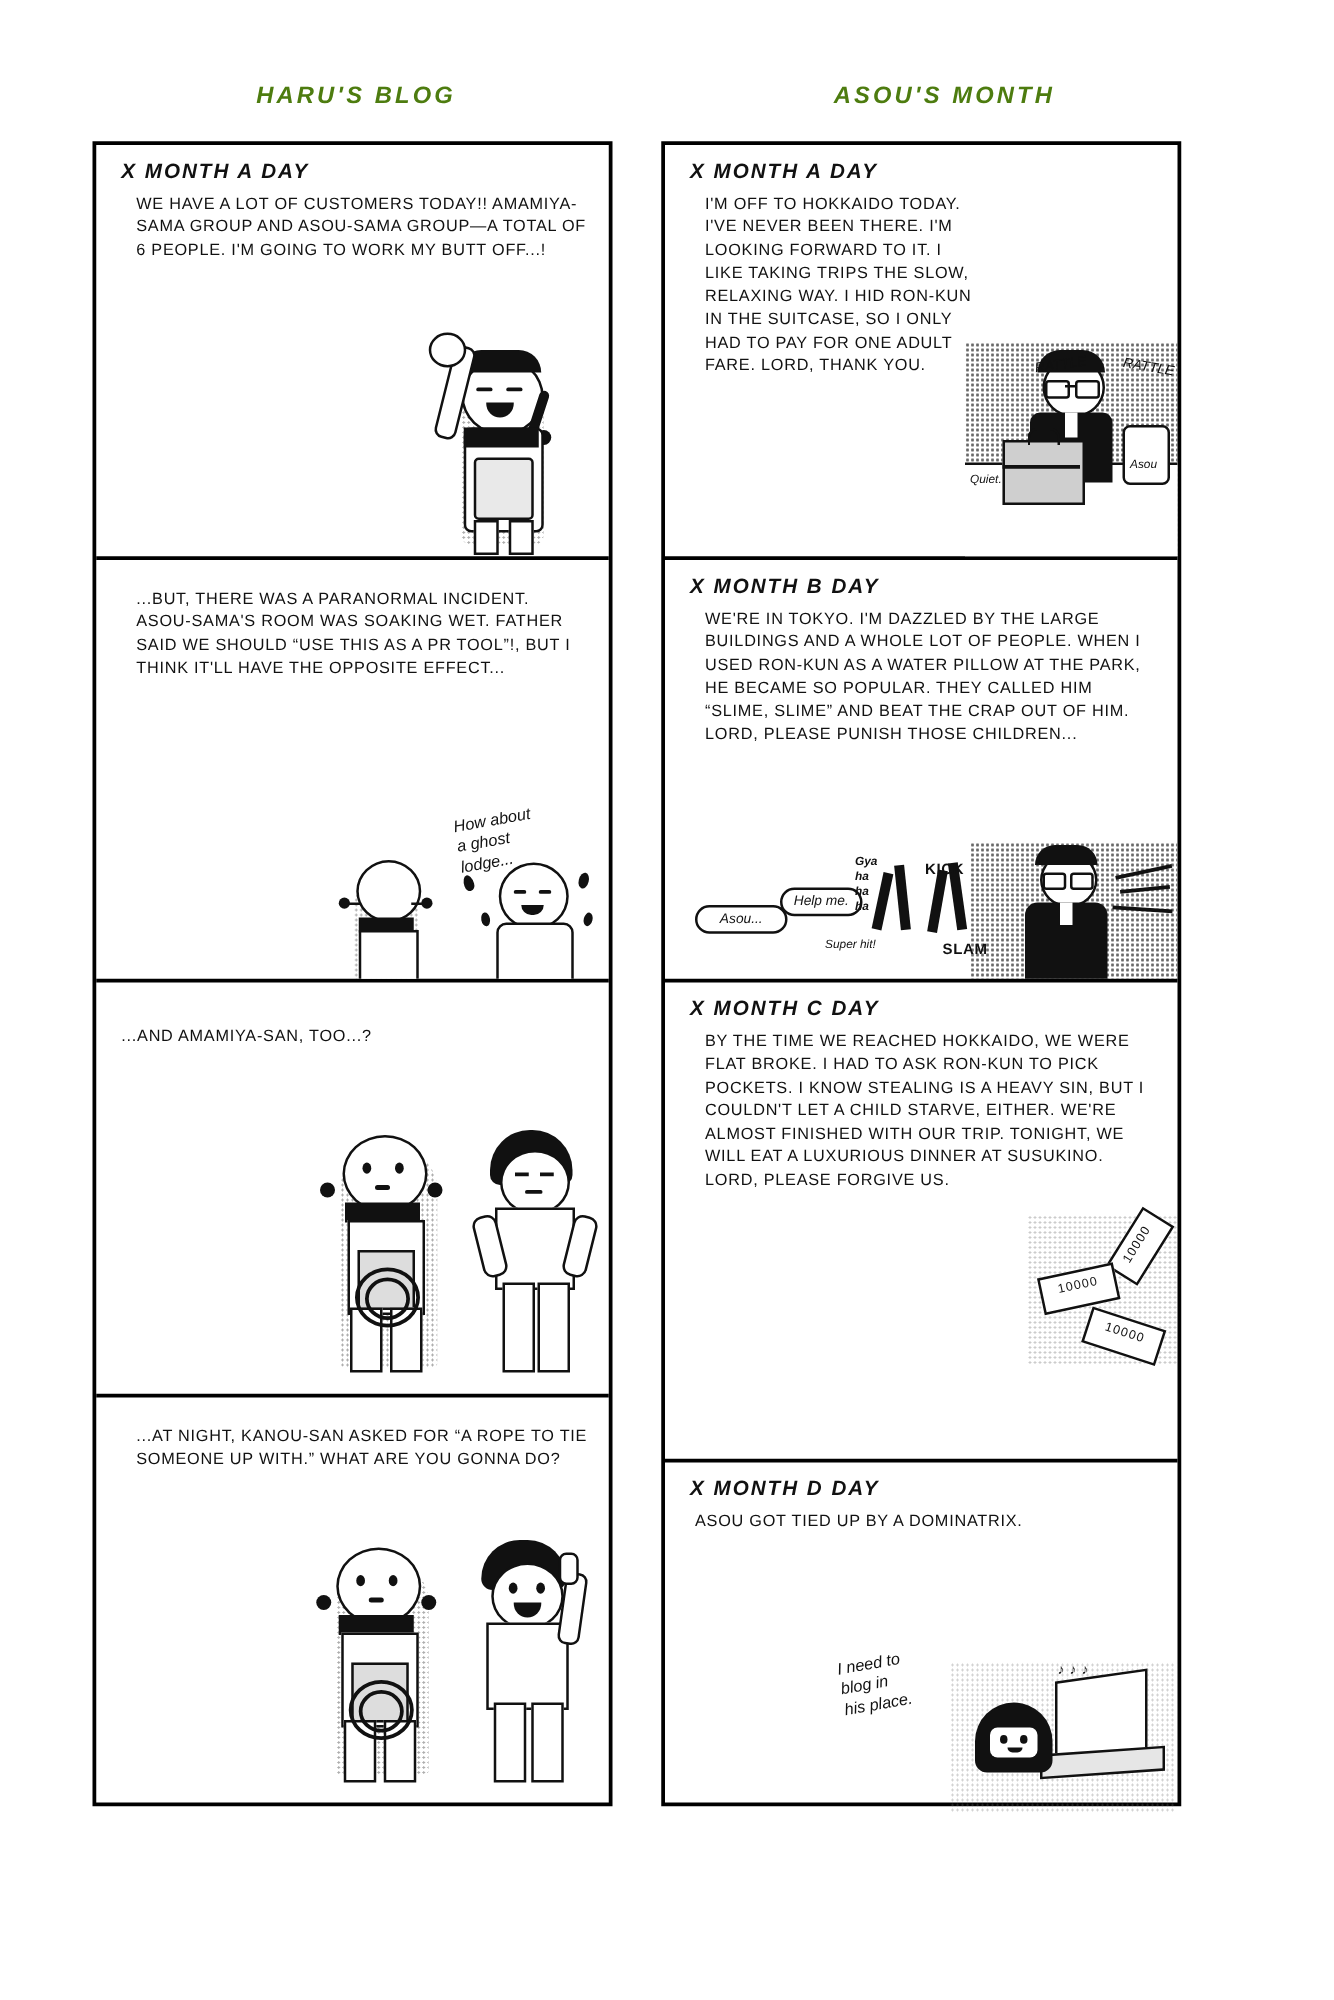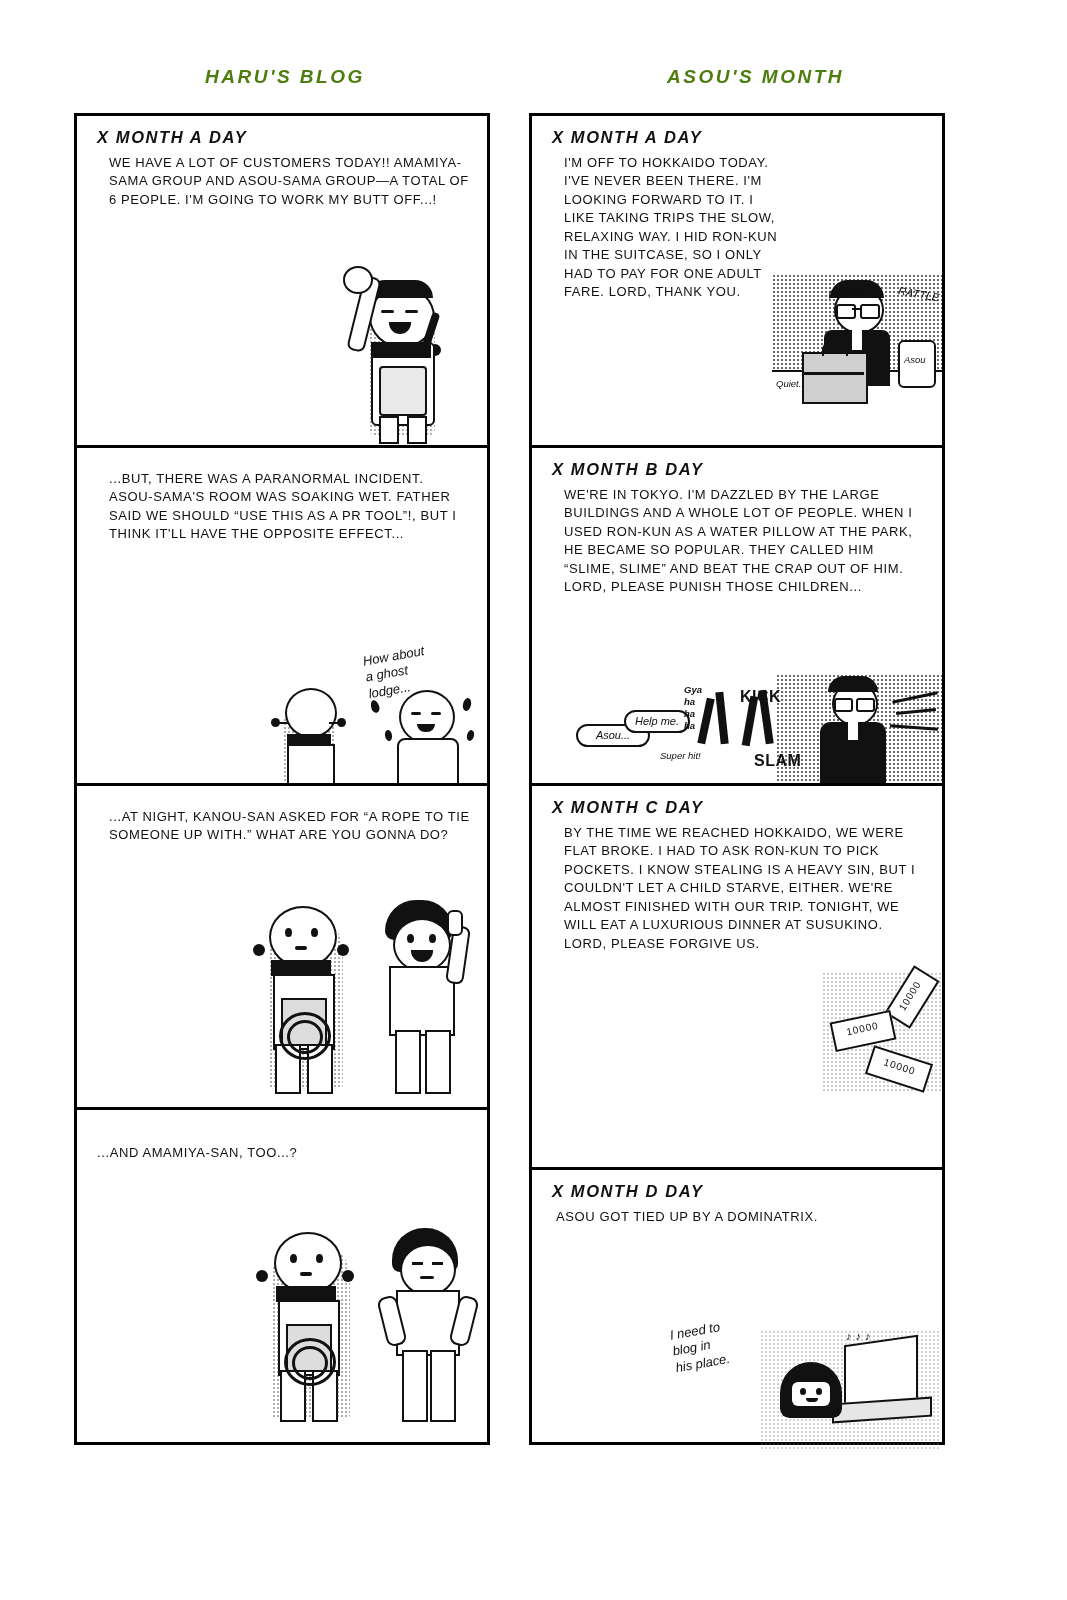--- a/index.html
+++ b/index.html
@@ -114,21 +114,21 @@
     font-size: 11px;
     line-height: 1.2;
     padding: 3px 6px;
     text-align: center;
     font-style: italic;
   }
 
   .sfx {
     position: absolute;
     font-weight: bold;
-    font-size: 16px;
+    font-size: 12px;
     letter-spacing: 0.5px;
     color: #111;
   }
 
   .bill {
     position: absolute;
     border: 2px solid #111;
     background: #fff;
     font-size: 10px;
     text-align: center;
@@ -198,55 +198,20 @@
         <div class="shape outline round" style="left:132px; top:12px; width:52px; height:50px;"></div>
         <div class="shape ink" style="left:144px; top:34px; width:10px; height:3px; border-radius:2px;"></div>
         <div class="shape ink" style="left:164px; top:34px; width:10px; height:3px; border-radius:2px;"></div>
         <div class="shape ink" style="left:150px; top:46px; width:18px; height:8px; border-radius:0 0 9px 9px;"></div>
         <div class="shape outline" style="left:130px; top:60px; width:58px; height:46px; border-radius:8px 8px 0 0;"></div>
 
         <div class="shape ink" style="left:104px; top:22px; width:8px; height:13px; border-radius:50% 50% 50% 50%/60% 60% 40% 40%; transform:rotate(-18deg);"></div>
         <div class="shape ink" style="left:118px; top:52px; width:7px; height:11px; border-radius:50%; transform:rotate(-10deg);"></div>
         <div class="shape ink" style="left:196px; top:20px; width:8px; height:13px; border-radius:50%; transform:rotate(14deg);"></div>
         <div class="shape ink" style="left:200px; top:52px; width:7px; height:11px; border-radius:50%; transform:rotate(14deg);"></div>
-      </div>
-    </div>
-
-    <div class="panel" style="height:324px;">
-      <div class="body-text" style="margin-top:22px;">...AT NIGHT, KANOU-SAN ASKED FOR “A ROPE TO TIE SOMEONE UP WITH.” WHAT ARE YOU GONNA DO?</div>
-
-      <div class="art" style="left:140px; top:108px; width:260px; height:200px;">
-
-        <div class="tone shape" style="left:52px; top:22px; width:74px; height:172px; border-radius:34px 34px 4px 4px;"></div>
-        <div class="shape outline round" style="left:52px; top:12px; width:64px; height:58px;"></div>
-        <div class="shape ink round" style="left:36px; top:50px; width:12px; height:12px;"></div>
-        <div class="shape ink round" style="left:120px; top:50px; width:12px; height:12px;"></div>
-        <div class="shape ink round" style="left:68px; top:34px; width:7px; height:9px;"></div>
-        <div class="shape ink round" style="left:94px; top:34px; width:7px; height:9px;"></div>
-        <div class="shape ink" style="left:78px; top:52px; width:12px; height:4px; border-radius:3px;"></div>
-        <div class="shape ink" style="left:54px; top:66px; width:60px; height:16px;"></div>
-        <div class="shape outline" style="left:56px; top:80px; width:58px; height:72px;"></div>
-        <div class="shape" style="left:64px; top:104px; width:42px; height:44px; border:2px solid #111; background:#ddd;"></div>
-        <div class="shape outline" style="left:58px; top:150px; width:22px; height:46px;"></div>
-        <div class="shape outline" style="left:90px; top:150px; width:22px; height:46px;"></div>
-
-        <div class="shape" style="left:62px; top:118px; width:46px; height:42px; border:3px solid #111; border-radius:50%; background:transparent;"></div>
-        <div class="shape" style="left:70px; top:126px; width:30px; height:28px; border:3px solid #111; border-radius:50%; background:transparent;"></div>
-
-        <div class="shape ink" style="left:168px; top:6px; width:68px; height:40px; border-radius:34px 34px 10px 10px;"></div>
-        <div class="shape outline round" style="left:176px; top:24px; width:54px; height:50px;"></div>
-        <div class="shape ink round" style="left:190px; top:40px; width:7px; height:9px;"></div>
-        <div class="shape ink round" style="left:212px; top:40px; width:7px; height:9px;"></div>
-        <div class="shape ink" style="left:194px; top:56px; width:22px; height:12px; border-radius:0 0 12px 12px;"></div>
-        <div class="shape outline" style="left:172px; top:72px; width:62px; height:66px;"></div>
-        <div class="shape outline" style="left:178px; top:136px; width:22px; height:60px;"></div>
-        <div class="shape outline" style="left:208px; top:136px; width:22px; height:60px;"></div>
-
-        <div class="shape outline" style="left:232px; top:32px; width:14px; height:54px; border-radius:7px; transform:rotate(8deg);"></div>
-        <div class="shape outline" style="left:230px; top:16px; width:12px; height:22px; border-radius:6px;"></div>
       </div>
     </div>
 
     <div class="panel" style="height:332px;">
       <div class="body-text indent-less" style="margin-top:34px;">...AND AMAMIYA-SAN, TOO...?</div>
 
       <div class="art" style="left:145px; top:108px; width:260px; height:205px;">
         <div class="tone shape" style="left:50px; top:24px; width:78px; height:176px; border-radius:34px 34px 4px 4px;"></div>
         <div class="shape outline round" style="left:52px; top:14px; width:64px; height:58px;"></div>
         <div class="shape ink round" style="left:34px; top:52px; width:12px; height:12px;"></div>
@@ -267,20 +232,55 @@
         <div class="shape ink" style="left:190px; top:44px; width:11px; height:3px;"></div>
         <div class="shape ink" style="left:210px; top:44px; width:11px; height:3px;"></div>
         <div class="shape ink" style="left:198px; top:58px; width:14px; height:3px; border-radius:2px;"></div>
         <div class="shape outline" style="left:174px; top:72px; width:60px; height:62px;"></div>
         <div class="shape outline" style="left:180px; top:132px; width:22px; height:68px;"></div>
         <div class="shape outline" style="left:208px; top:132px; width:22px; height:68px;"></div>
         <div class="shape outline" style="left:160px; top:78px; width:16px; height:46px; border-radius:8px; transform:rotate(-14deg);"></div>
         <div class="shape outline" style="left:232px; top:78px; width:16px; height:46px; border-radius:8px; transform:rotate(14deg);"></div>
       </div>
     </div>
+
+    <div class="panel" style="height:324px;">
+      <div class="body-text" style="margin-top:22px;">...AT NIGHT, KANOU-SAN ASKED FOR “A ROPE TO TIE SOMEONE UP WITH.” WHAT ARE YOU GONNA DO?</div>
+
+      <div class="art" style="left:140px; top:108px; width:260px; height:200px;">
+
+        <div class="tone shape" style="left:52px; top:22px; width:74px; height:172px; border-radius:34px 34px 4px 4px;"></div>
+        <div class="shape outline round" style="left:52px; top:12px; width:64px; height:58px;"></div>
+        <div class="shape ink round" style="left:36px; top:50px; width:12px; height:12px;"></div>
+        <div class="shape ink round" style="left:120px; top:50px; width:12px; height:12px;"></div>
+        <div class="shape ink round" style="left:68px; top:34px; width:7px; height:9px;"></div>
+        <div class="shape ink round" style="left:94px; top:34px; width:7px; height:9px;"></div>
+        <div class="shape ink" style="left:78px; top:52px; width:12px; height:4px; border-radius:3px;"></div>
+        <div class="shape ink" style="left:54px; top:66px; width:60px; height:16px;"></div>
+        <div class="shape outline" style="left:56px; top:80px; width:58px; height:72px;"></div>
+        <div class="shape" style="left:64px; top:104px; width:42px; height:44px; border:2px solid #111; background:#ddd;"></div>
+        <div class="shape outline" style="left:58px; top:150px; width:22px; height:46px;"></div>
+        <div class="shape outline" style="left:90px; top:150px; width:22px; height:46px;"></div>
+
+        <div class="shape" style="left:62px; top:118px; width:46px; height:42px; border:3px solid #111; border-radius:50%; background:transparent;"></div>
+        <div class="shape" style="left:70px; top:126px; width:30px; height:28px; border:3px solid #111; border-radius:50%; background:transparent;"></div>
+
+        <div class="shape ink" style="left:168px; top:6px; width:68px; height:40px; border-radius:34px 34px 10px 10px;"></div>
+        <div class="shape outline round" style="left:176px; top:24px; width:54px; height:50px;"></div>
+        <div class="shape ink round" style="left:190px; top:40px; width:7px; height:9px;"></div>
+        <div class="shape ink round" style="left:212px; top:40px; width:7px; height:9px;"></div>
+        <div class="shape ink" style="left:194px; top:56px; width:22px; height:12px; border-radius:0 0 12px 12px;"></div>
+        <div class="shape outline" style="left:172px; top:72px; width:62px; height:66px;"></div>
+        <div class="shape outline" style="left:178px; top:136px; width:22px; height:60px;"></div>
+        <div class="shape outline" style="left:208px; top:136px; width:22px; height:60px;"></div>
+
+        <div class="shape outline" style="left:232px; top:32px; width:14px; height:54px; border-radius:7px; transform:rotate(8deg);"></div>
+        <div class="shape outline" style="left:230px; top:16px; width:12px; height:22px; border-radius:6px;"></div>
+      </div>
+    </div>
   </div>
 
   <div class="column" id="col-right">
 
     <div class="panel" style="height:332px;">
       <div class="date">X MONTH A DAY</div>
       <div class="body-text narrow">I'M OFF TO HOKKAIDO TODAY. I'VE NEVER BEEN THERE. I'M LOOKING FORWARD TO IT. I LIKE TAKING TRIPS THE SLOW, RELAXING WAY. I HID RON-KUN IN THE SUITCASE, SO I ONLY HAD TO PAY FOR ONE ADULT FARE. LORD, THANK YOU.</div>
 
       <div class="art" style="left:240px; top:158px; width:172px; height:170px;">
         <div class="tone dark shape" style="left:0; top:0; width:172px; height:170px;"></div>
@@ -296,21 +296,21 @@
 
         <div class="shape" style="left:30px; top:78px; width:62px; height:48px; border:2px solid #111; background:#cfcfcf;"></div>
         <div class="shape ink" style="left:30px; top:98px; width:62px; height:3px;"></div>
         <div class="shape" style="left:50px; top:68px; width:22px; height:12px; border:2px solid #111; border-bottom:none; border-radius:8px 8px 0 0; background:transparent;"></div>
 
         <div class="shape" style="left:126px; top:66px; width:34px; height:44px; border:2px solid #111; background:#fff; border-radius:6px;"></div>
       </div>
       <div class="note small" style="left:296px; top:170px; transform:rotate(-8deg);">RATTLE</div>
       <div class="note small" style="left:366px; top:172px; transform:rotate(10deg);">RATTLE</div>
       <div class="note tiny" style="left:244px; top:262px;">Quiet.</div>
-      <div class="note tiny" style="left:372px; top:238px;">Asou</div>
+      <div class="note tiny" style="left:372px; top:250px;">Asou</div>
     </div>
 
     <div class="panel" style="height:338px;">
       <div class="date">X MONTH B DAY</div>
       <div class="body-text">WE'RE IN TOKYO. I'M DAZZLED BY THE LARGE BUILDINGS AND A WHOLE LOT OF PEOPLE. WHEN I USED RON-KUN AS A WATER PILLOW AT THE PARK, HE BECAME SO POPULAR. THEY CALLED HIM “SLIME, SLIME” AND BEAT THE CRAP OUT OF HIM. LORD, PLEASE PUNISH THOSE CHILDREN...</div>
 
       <div class="art" style="left:0px; top:226px; width:410px; height:110px;">
         <div class="tone dark shape" style="left:244px; top:0; width:166px; height:110px;"></div>
 
         <div class="shape outline round" style="left:300px; top:8px; width:42px; height:40px;"></div>
@@ -323,21 +323,21 @@
         <div class="shape ink" style="left:360px; top:22px; width:46px; height:3px; transform:rotate(-12deg);"></div>
         <div class="shape ink" style="left:364px; top:36px; width:40px; height:3px; transform:rotate(-6deg);"></div>
         <div class="shape ink" style="left:358px; top:52px; width:48px; height:3px; transform:rotate(4deg);"></div>
 
         <div class="shape ink" style="left:170px; top:24px; width:8px; height:46px; transform:rotate(12deg);"></div>
         <div class="shape ink" style="left:186px; top:18px; width:8px; height:52px; transform:rotate(-6deg);"></div>
         <div class="shape ink" style="left:214px; top:22px; width:8px; height:50px; transform:rotate(10deg);"></div>
         <div class="shape ink" style="left:230px; top:16px; width:8px; height:54px; transform:rotate(-8deg);"></div>
       </div>
 
-      <div class="speech" style="left:44px; top:276px; width:58px;">Asou...</div>
+      <div class="speech" style="left:24px; top:276px; width:58px;">Asou...</div>
       <div class="speech" style="left:92px; top:262px; width:50px;">Help
 me.</div>
       <div class="note tiny" style="left:152px; top:236px; font-weight:bold;">Gya
 ha
 ha
 ha</div>
       <div class="sfx" style="left:208px; top:240px;">KICK</div>
       <div class="sfx" style="left:222px; top:304px;">SLAM</div>
       <div class="note tiny" style="left:128px; top:302px;">Super hit!</div>
     </div>

